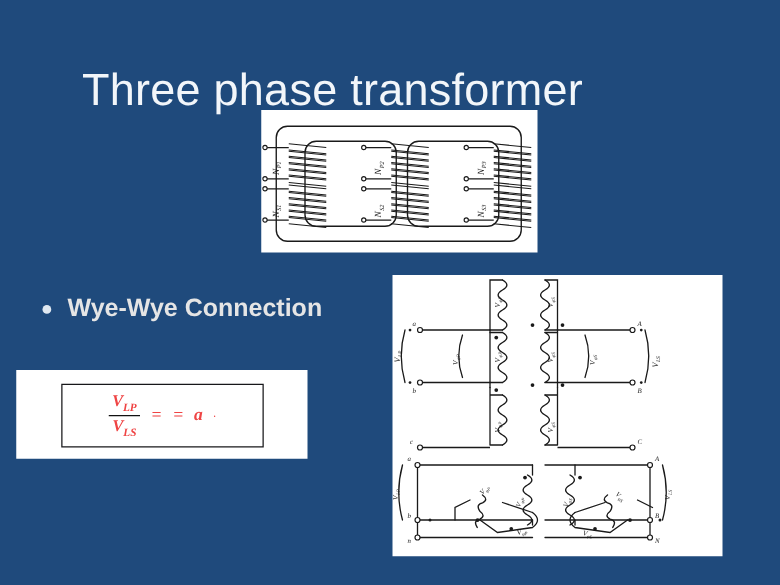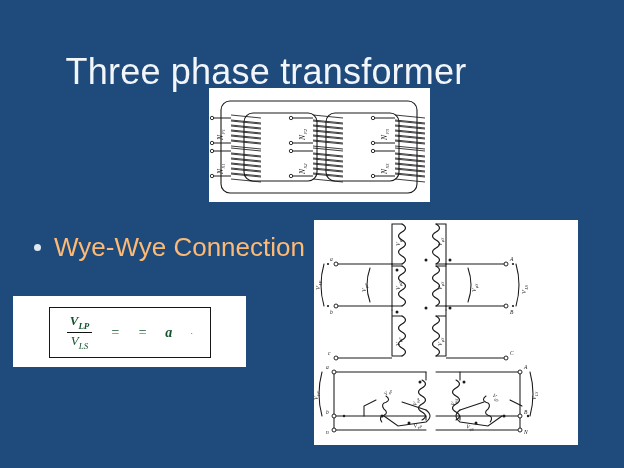--- a/index.html
+++ b/index.html
@@ -27,21 +27,21 @@
   
   .bullet-row{
     position:absolute;left:34px;top:233px;
     display:flex;align-items:center;gap:13px;
   }
   .bullet-dot{
     width:7px;height:7px;border-radius:50%;
     background:#dfe8f1;flex:none;
   }
   .bullet-text{
-    color:#fdba74;font-size:26px;font-weight:400;
+    color:#e5e5e5;font-size:20px;font-weight:700;
     line-height:28px;white-space:nowrap;
   }
 
   
   .pic{position:absolute;background:#ffffff;overflow:hidden;}
 
   
   #pic-core{left:209px;top:88px;width:221px;height:114px;}
   
   #pic-formula{left:13px;top:296px;width:233px;height:71px;}
@@ -52,27 +52,27 @@
 
   
   .formula-box{
     position:absolute;left:36px;top:11px;
     width:160px;height:49px;
     border:1.6px solid #17171a;
     background:#fff;
   }
   .formula-inner{
     position:absolute;inset:0;
-    display:flex;align-items:center;justify-content:center;gap:18px;
+    display:flex;align-items:center;justify-content:center;gap:8px;
     font-family:"Liberation Serif", serif;
-    color:#14532d;
+    color:#ef4444;
   }
   .frac{display:inline-flex;flex-direction:column;align-items:center;line-height:1;}
   .frac .num{padding:0 3px 1px 3px;font-size:13px;font-style:italic;font-weight:bold;}
-  .frac .den{padding:1px 3px 0 3px;font-size:13px;font-style:italic;font-weight:normal;}
+  .frac .den{padding:1px 3px 0 3px;font-size:13px;font-style:italic;font-weight:bold;}
   .frac .bar{width:100%;height:1.4px;background:#111;}
   .sub{font-size:9px;vertical-align:sub;font-style:italic;}
   .eq{font-size:14px;font-style:italic;}
   .avar{font-size:14px;font-style:italic;font-weight:bold;}
   .rad{font-size:13px;font-style:normal;}
   .dotty{font-size:9px;}
 </style>
 </head>
 <body>
 

